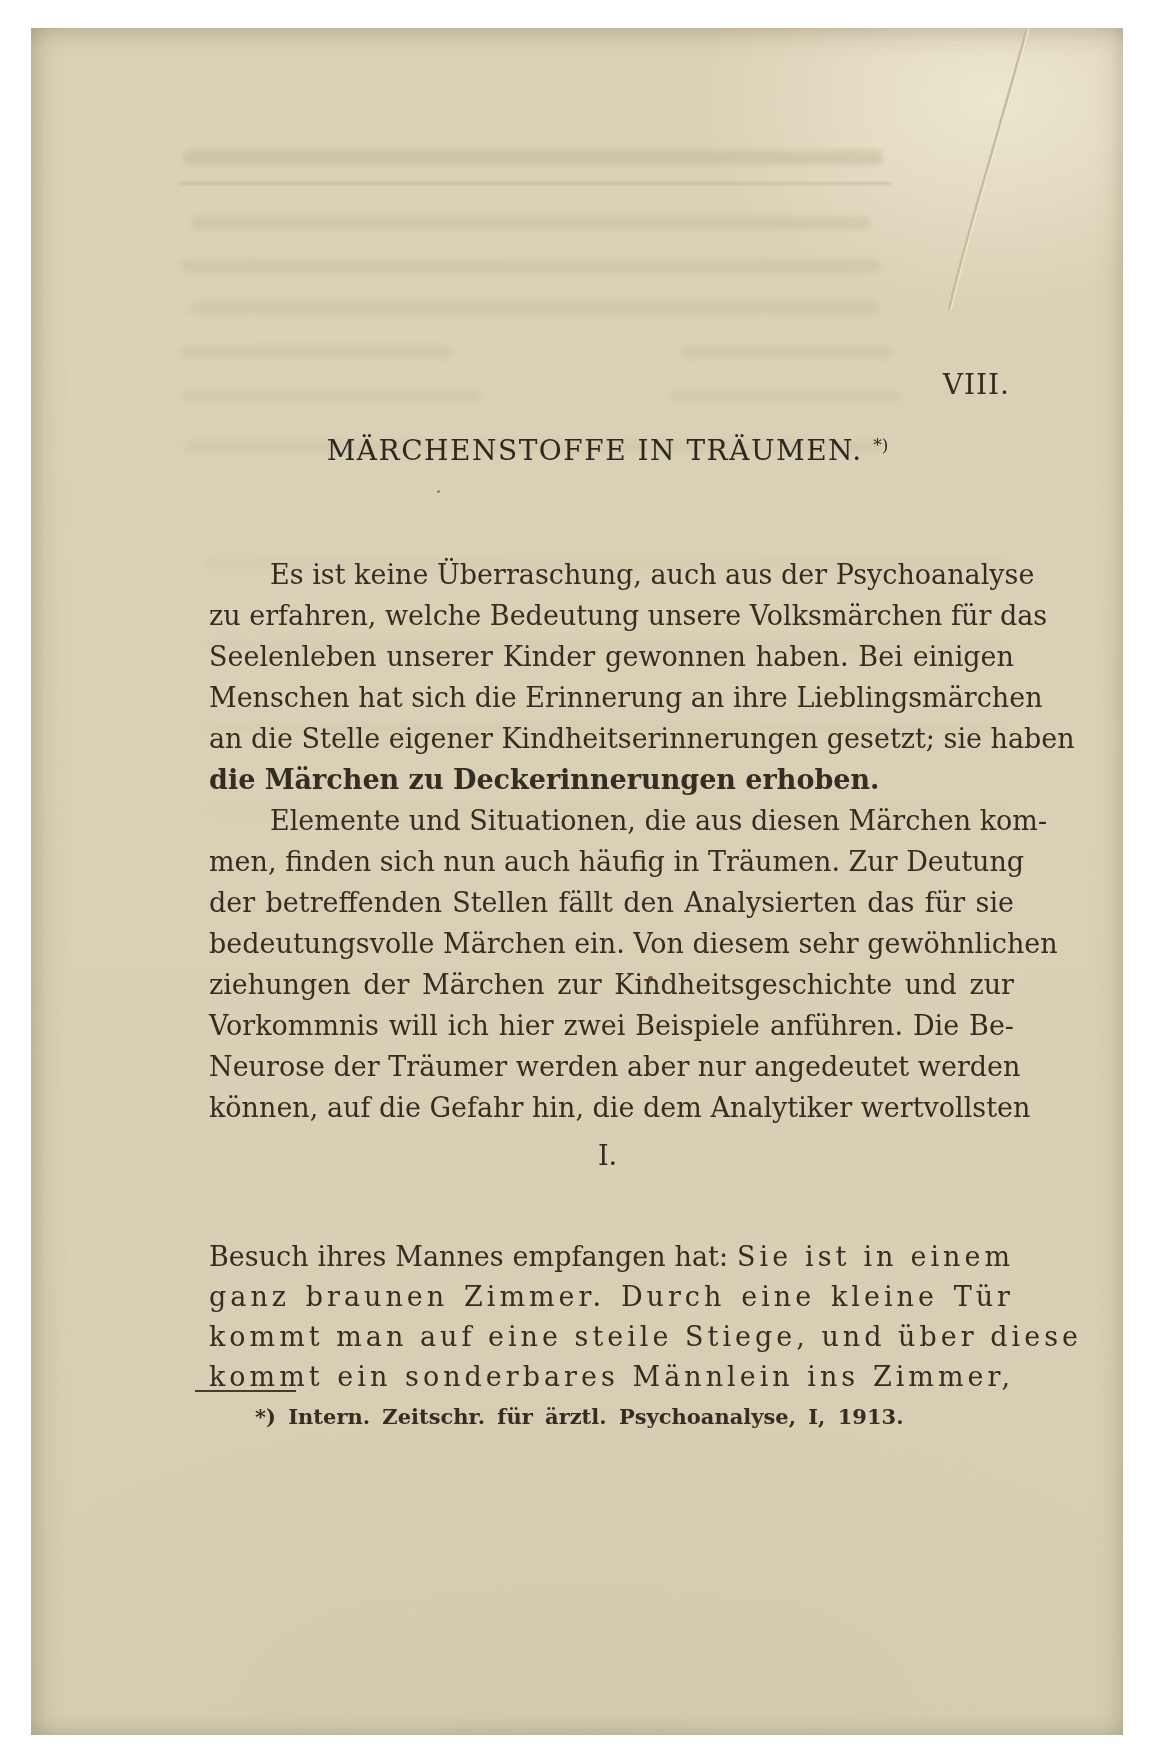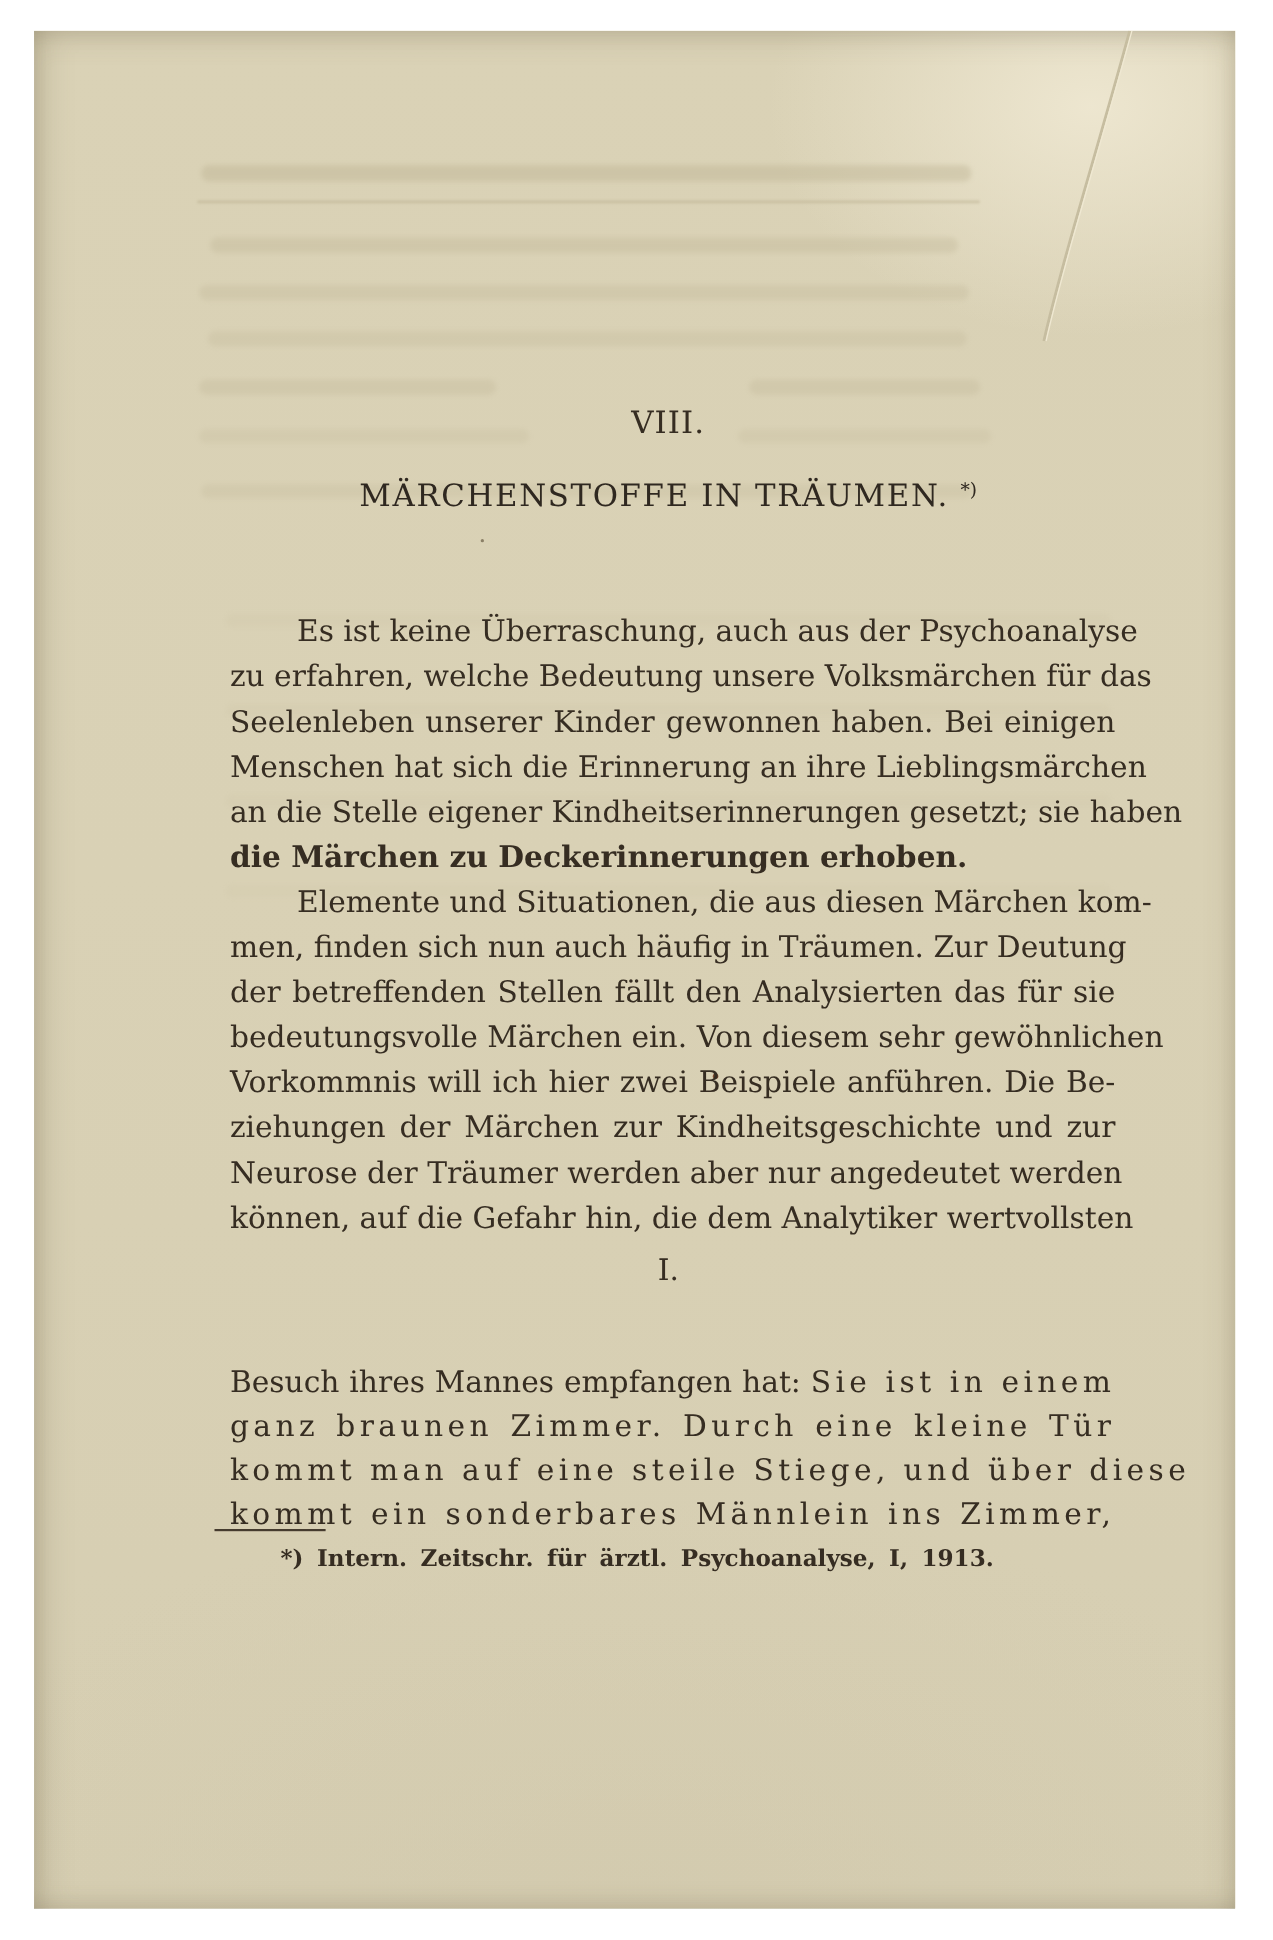--- a/index.html
+++ b/index.html
@@ -32,21 +32,21 @@
     position:absolute;
     background:#bdb393;
     filter:blur(2.4px);
     border-radius:7px;
     pointer-events:none;
   }
   .crease{position:absolute;left:880px;top:0;width:212px;height:290px;pointer-events:none;}
   .content{position:absolute;left:174px;top:0;width:805px;color:var(--ink);}
   .chapter-number{
     position:absolute;left:0;top:340px;width:100%;
-    text-align:center;font-size:28px;letter-spacing:1px;color:var(--ink);
+    text-align:right;font-size:28px;letter-spacing:1px;color:var(--ink);
   }
   .main-title{
     position:absolute;left:0;top:406px;width:100%;
     text-align:center;font-size:28px;letter-spacing:1.5px;color:#2f2820;
     white-space:nowrap;
   }
   .main-title sup{font-size:17px;vertical-align:9px;letter-spacing:0;}
   .body-block{position:absolute;left:4px;width:805px;margin-top:45px;}
   #intro-block{top:481px;}
   #dream-block{top:1164px;}
@@ -117,22 +117,22 @@
         <div class="line indent"><span>Es ist keine Überraschung, auch aus der Psychoanalyse</span></div>
         <div class="line"><span>zu erfahren, welche Bedeutung unsere Volksmärchen für das</span></div>
         <div class="line"><span>Seelenleben unserer Kinder gewonnen haben. Bei einigen</span></div>
         <div class="line"><span>Menschen hat sich die Erinnerung an ihre Lieblingsmärchen</span></div>
         <div class="line"><span>an die Stelle eigener Kindheitserinnerungen gesetzt; sie haben</span></div>
         <div class="line last"><span>die Märchen zu Deckerinnerungen erhoben.</span></div>
         <div class="line indent"><span>Elemente und Situationen, die aus diesen Märchen kom-</span></div>
         <div class="line"><span>men, finden sich nun auch häufig in Träumen. Zur Deutung</span></div>
         <div class="line"><span>der betreffenden Stellen fällt den Analysierten das für sie</span></div>
         <div class="line"><span>bedeutungsvolle Märchen ein. Von diesem sehr gewöhnlichen</span></div>
+        <div class="line"><span>ziehungen der Märchen zur Kindheitsgeschichte und zur</span></div>
         <div class="line"><span>Vorkommnis will ich hier zwei Beispiele anführen. Die Be-</span></div>
-        <div class="line"><span>ziehungen der Märchen zur Kindheitsgeschichte und zur</span></div>
         <div class="line"><span>Neurose der Träumer werden aber nur angedeutet werden</span></div>
         <div class="line"><span>können, auf die Gefahr hin, die dem Analytiker wertvollsten</span></div>
       </div>
 
     <div class="section-number">I.</div>
 
     <div class="body-block" id="dream-block">
         <div class="line"><span>Besuch ihres Mannes empfangen hat: </span><span class="gesperrt">Sie ist in einem</span></div>
         <div class="line"><span class="gesperrt">ganz braunen Zimmer. Durch eine kleine Tür</span></div>
         <div class="line"><span class="gesperrt">kommt man auf eine steile Stiege, und über diese</span></div>

